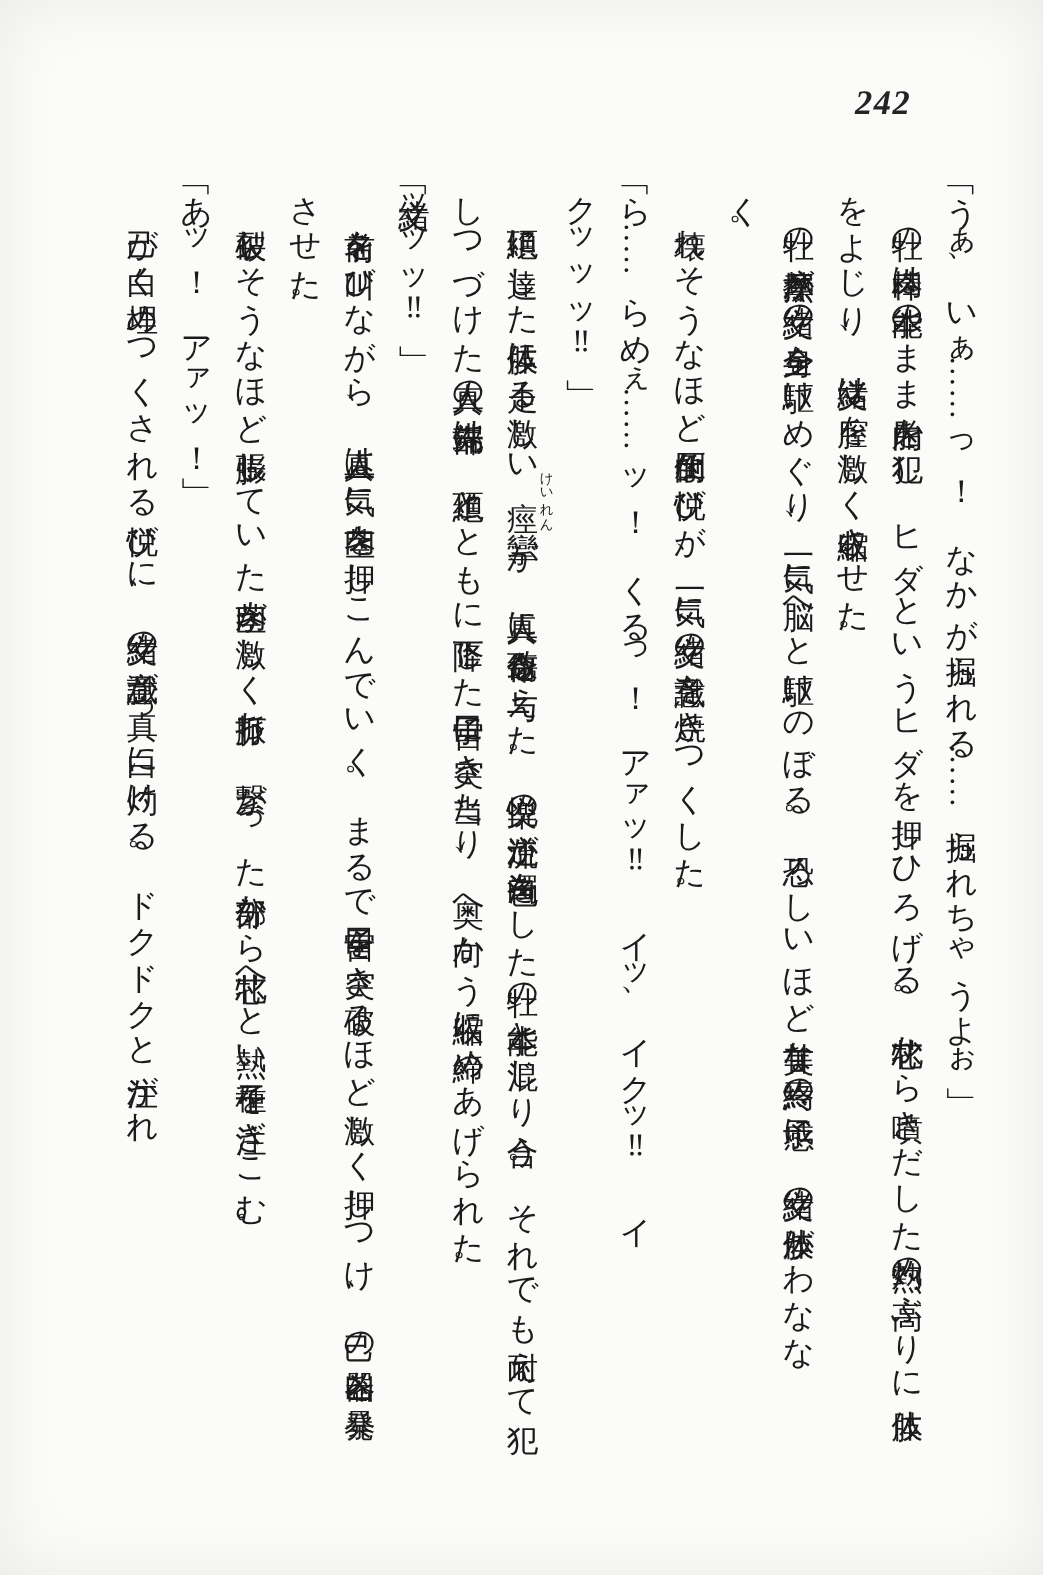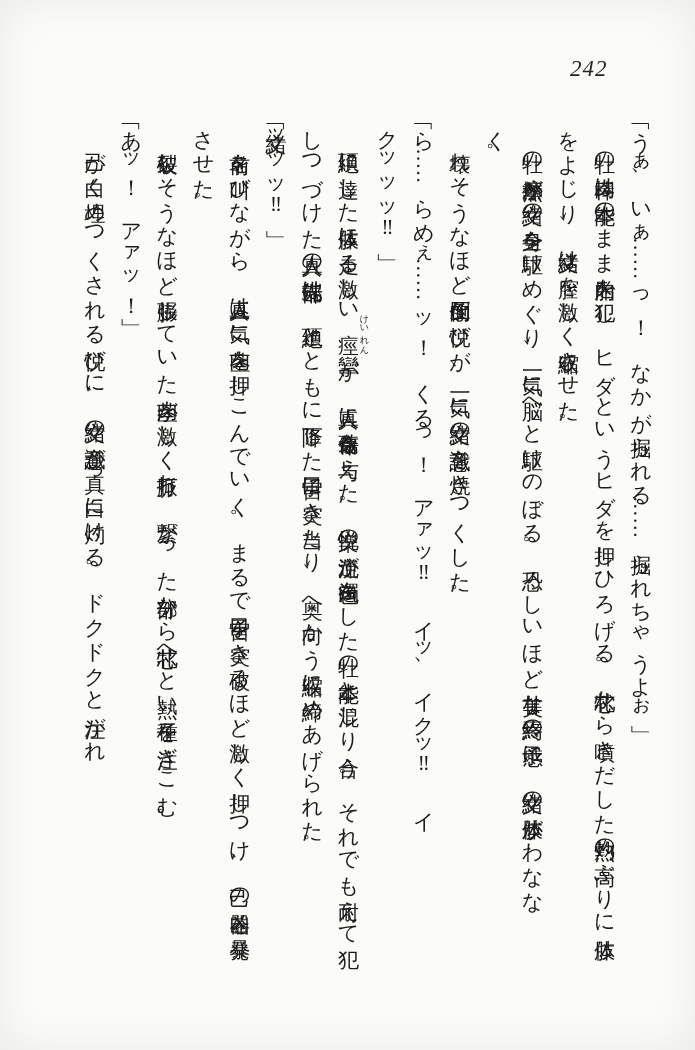--- a/index.html
+++ b/index.html
@@ -21,20 +21,21 @@
     box-shadow: inset 0 0 45px rgba(0,0,0,0.07);
   }
   .page-number {
     position: absolute;
     top: 56px;
     left: 570px;
     font-style: italic;
     font-size: 23px;
     letter-spacing: 1px;
     color: #242424;
+    font-weight: bold;
   }
   .text-area {
     position: absolute;
     top: 116px;
     right: 36px;
     width: 620px;
     height: 824px;
     writing-mode: vertical-rl;
     text-orientation: mixed;
     line-break: strict;

